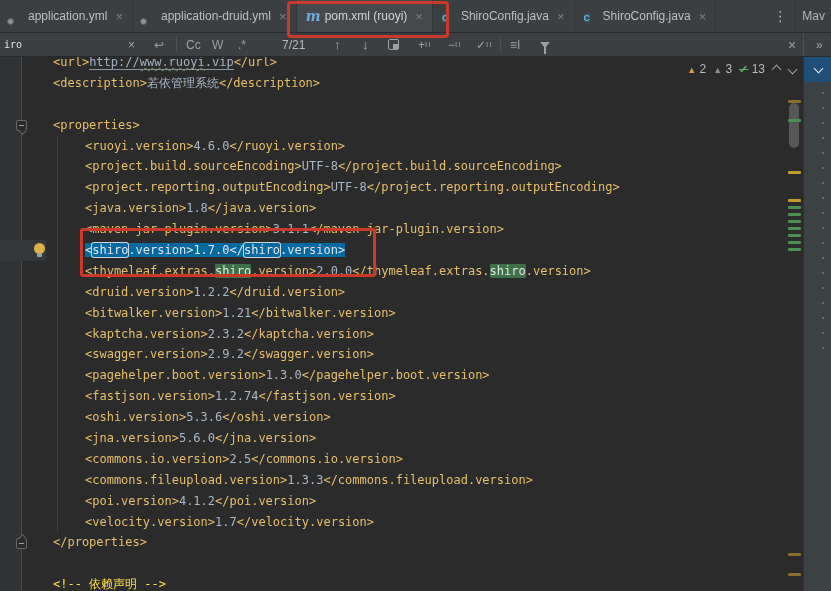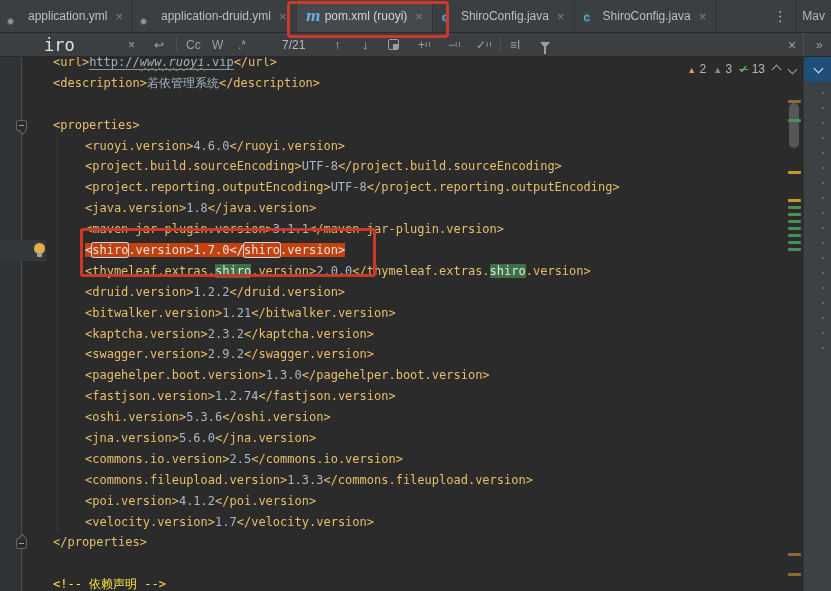--- a/index.html
+++ b/index.html
@@ -28,21 +28,21 @@
   .chev.up{transform:rotate(-135deg);margin-top:3px;}
   .tab-extra{display:flex;align-items:center;margin-left:auto;}
   .vdots{color:#b3b6b8;font-size:14px;padding:0 8px;cursor:pointer;}
   .right-tool-label{border-left:1px solid #333639;padding:0 6px;font-size:12px;color:#b3b6b8;
         display:flex;align-items:center;height:100%;cursor:pointer;}
 
   
   .findbar{position:absolute;left:0;top:33px;width:831px;height:24px;background:#3c3f41;
            border-bottom:1px solid #272a2c;box-sizing:border-box;font-size:12px;color:#9da0a2;}
   .findbar .fitem{position:absolute;top:0;height:23px;display:flex;align-items:center;cursor:pointer;}
-  .fquery{color:#dfe2e4;font-family:"DejaVu Sans Mono",monospace;font-size:17px;margin-left:40px;}
+  .fquery{color:#dfe2e4;font-family:"DejaVu Sans Mono",monospace;font-size:10px;}
   .fsep{position:absolute;top:4px;width:1px;height:15px;background:#4d5052;}
   .fcount{color:#b7babc;cursor:default;}
   .farrow{font-size:13px;color:#afb2b4;}
   .selonly{width:11px;height:11px;border:1.4px solid #9da0a2;border-radius:2px;position:relative;box-sizing:border-box;}
   .selonly::after{content:"";position:absolute;right:0;bottom:0;width:5px;height:5px;background:#9da0a2;}
   .occ{font-size:12px;}
   .occ sub{font-size:8px;letter-spacing:1px;}
   .funnel{width:0;height:0;border-left:5px solid transparent;border-right:5px solid transparent;
           border-top:6px solid #9da0a2;position:relative;}
   .funnel::after{content:"";position:absolute;left:-1px;top:-1px;width:2px;height:7px;background:#9da0a2;}
@@ -55,23 +55,23 @@
   .indent-guide{position:absolute;left:57px;top:79px;width:1px;height:397px;background:#383c3e;}
   .gutter-band{position:absolute;left:0;top:183px;width:46px;height:21px;background:#35383a;}
   .lines{position:absolute;left:0;top:-5px;right:28px;font-family:"DejaVu Sans Mono",monospace;
          font-size:12px;white-space:pre;}
   .line{height:20.9px;line-height:20.9px;}
   .seg{color:#a9b7c6;}
   .seg.tag{color:#e8bf6a;}
   .seg.val{color:#a9b7c6;}
   .seg.comment{color:#fde047;}
   .seg.link{color:#a2b1c0;border-bottom:1px solid #8895a5;}
-  .seg.typo{text-decoration:underline wavy #6a8759 1px;font-style:italic;}
+  .seg.typo{text-decoration:underline wavy #6a8759 1px;}
   .seg.hit{background:#3e7148;color:#dfe6df;border-radius:1px;}
-  .selwrap{background:#c2410c;}
+  .selwrap{background:#0369a1;}
   .selwrap .seg{color:#e3e6ea;}
   .seg.cur{box-shadow:0 0 0 1px #ccd3db;border-radius:2px;}
 
   
   .fold-marker{position:absolute;left:16px;width:11px;height:11px;border:1px solid #646869;border-radius:2px;
         background:#2b2b2b;box-sizing:border-box;z-index:5;cursor:pointer;}
   .fold-marker::before{content:"";position:absolute;left:2px;top:4px;width:5px;height:1px;background:#9da0a2;}
   .fold-marker.start::after{content:"";position:absolute;left:3px;bottom:-4px;width:4px;height:4px;
         border:1px solid #646869;border-top:none;border-left:none;transform:rotate(45deg);background:#2b2b2b;}
   .fold-marker.end::after{content:"";position:absolute;left:3px;top:-4px;width:4px;height:4px;

